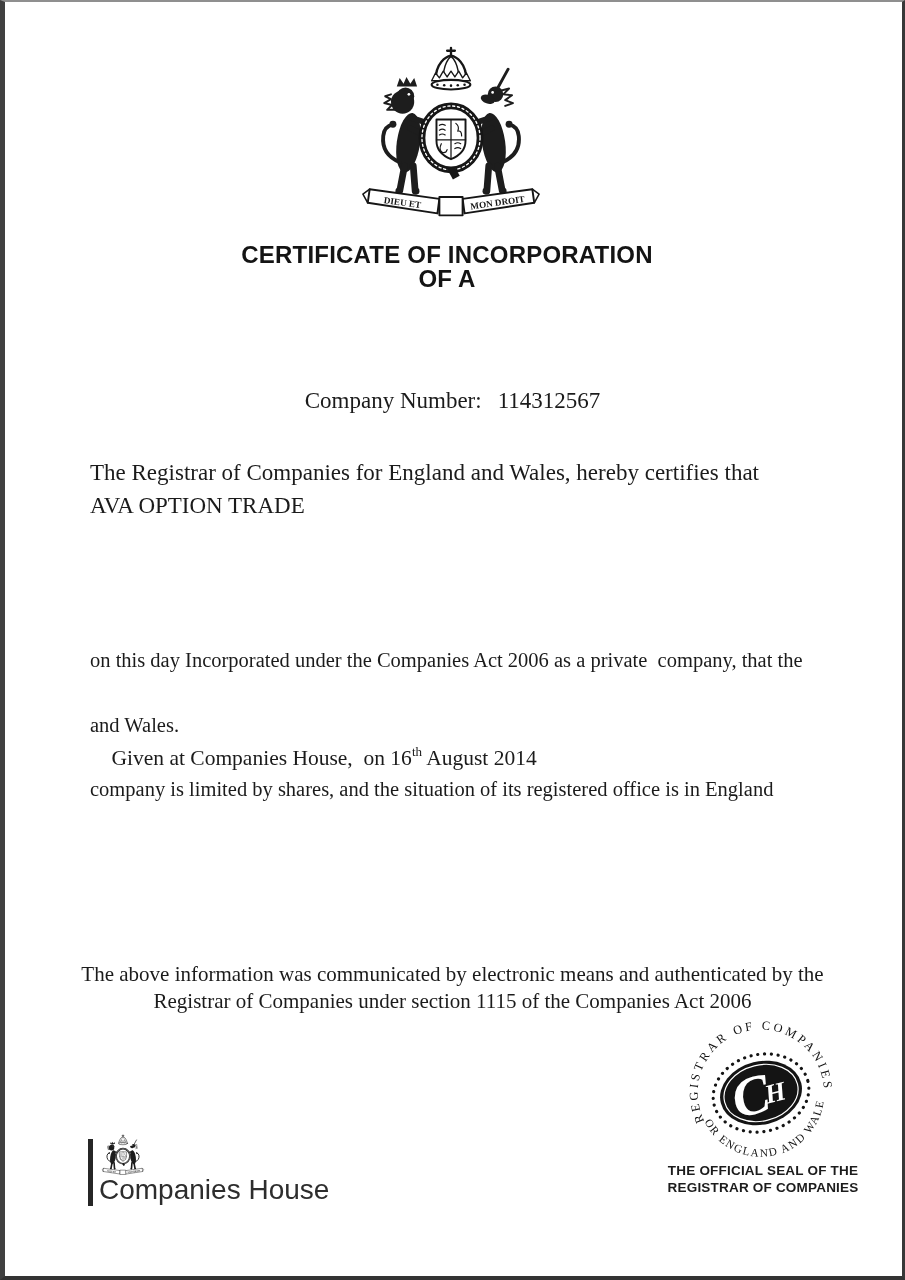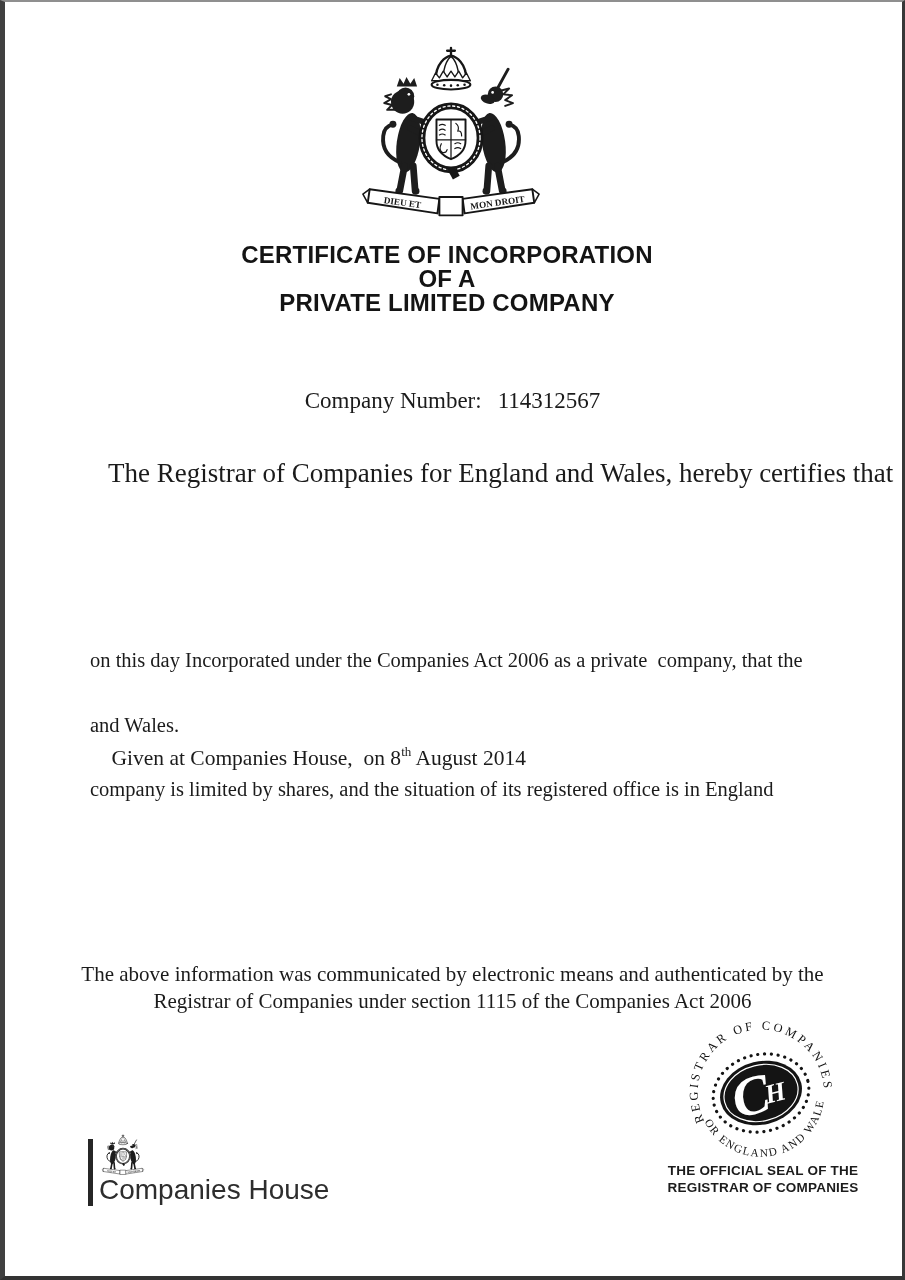--- a/index.html
+++ b/index.html
@@ -15,21 +15,21 @@
   }
   .abs { position:absolute; }
   .crest { left:354px; top:44px; }
   .title {
     left:0; right:11px; top:243px; text-align:center;
     font-family:"Liberation Sans", sans-serif; font-weight:bold;
     font-size:24px; line-height:24px; color:#141414; letter-spacing:0.2px;
   }
   .company-number { left:0; right:0; top:388px; text-align:center; font-size:23px; }
   .company-number .num { margin-left:16px;text-align:right; }
-  .certify { left:108px; top:462px; font-size:27px; line-height:22px; }
+  .certify { left:90px; top:462px; font-size:23px; line-height:22px; }
   .certify .company-name { margin-top:11px; }
   .body-par { left:90px; top:607px; font-size:20.5px; line-height:21.5px; white-space:pre-wrap; }
   .given { left:90px; top:720px; font-size:21.5px; white-space:pre-wrap; }
   .given sup { font-size:13px; position:relative; top:-1px;margin-top:40px; }
   .footer-note { left:0; right:0; top:961px; text-align:center; font-size:21px; line-height:26.5px; }
   .seal { left:664px; top:1018px; }
   .seal-caption {
     left:652px; top:1162px; width:222px; text-align:center;
     font-family:"Liberation Sans", sans-serif; font-weight:bold;
     font-size:13.5px; line-height:17px; color:#1c1c1c; letter-spacing:0.2px;
@@ -122,39 +122,39 @@
           <text x="50" y="167" transform="rotate(8 50 163)" font-family="Liberation Serif, serif" font-weight="bold" font-size="9.5" text-anchor="middle" fill="#161616" stroke="none">DIEU ET</text>
           <text x="148" y="167" transform="rotate(-8 148 163)" font-family="Liberation Serif, serif" font-weight="bold" font-size="9.5" text-anchor="middle" fill="#161616" stroke="none">MON DROIT</text>
         </g>
       </g>
     </svg>
   </div>
 
   <div class="abs title">
     <div>CERTIFICATE OF INCORPORATION</div>
     <div>OF A</div>
-    <div>PRIVATE LIMITED COMPANY</div>
   </div>
 
   <div class="abs company-number">
     <span>Company Number:</span><span class="num">114312567</span>
   </div>
 
   <div class="abs certify">
     <div>The Registrar of Companies for England and Wales, hereby certifies that</div>
+    <div class="company-name">AVA OPTION TRADE</div>
   </div>
 
   <div class="abs body-par">
     <div>on this day Incorporated under the Companies Act 2006 as a private  company, that the</div>
     <div>and Wales.</div>
     <div>company is limited by shares, and the situation of its registered office is in England</div>
   </div>
 
   <div class="abs given">
-    <span>Given at Companies House,  on 8</span><sup>th</sup><span> August 2014</span>
+    <span>Given at Companies House,  on 16</span><sup>th</sup><span> August 2014</span>
   </div>
 
   <div class="abs footer-note">
     <div>The above information was communicated by electronic means and authenticated by the</div>
     <div>Registrar of Companies under section 1115 of the Companies Act 2006</div>
   </div>
 
   <div class="abs seal">
     <svg width="198" height="150" viewBox="0 0 198 152">
       <g transform="rotate(-14 97 76)">

